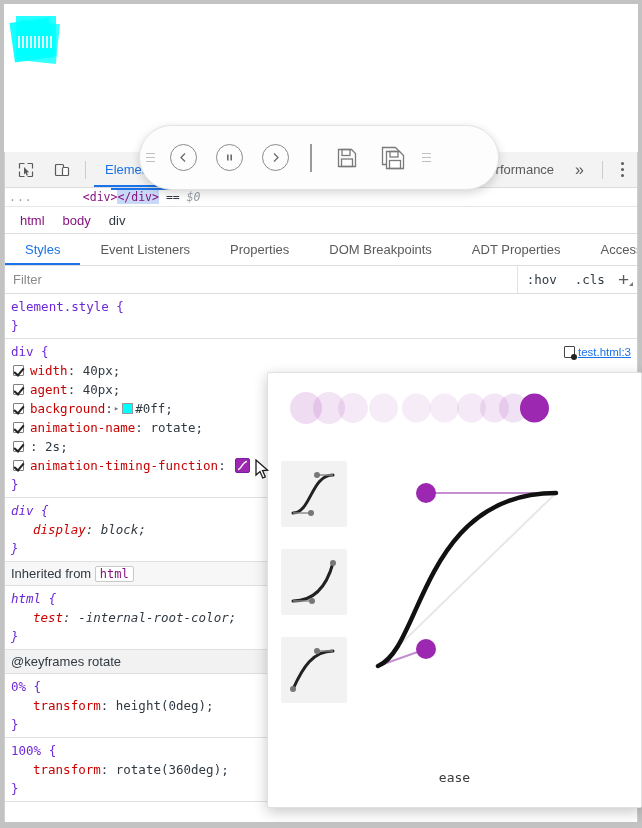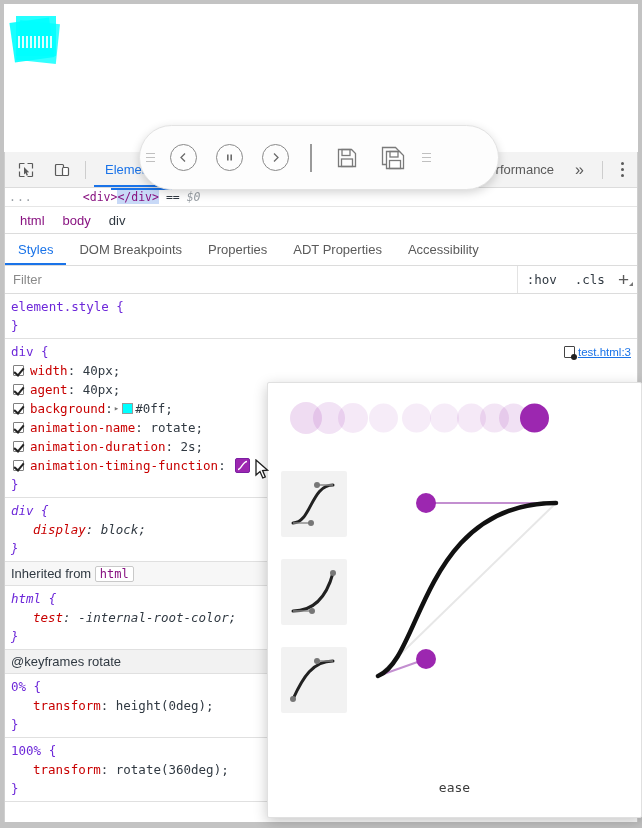--- a/index.html
+++ b/index.html
@@ -86,21 +86,21 @@
     background:#fff; padding-left:6px;
   }
   .crumb { padding:0 9px; font-size:13px; color:#881280; }
   .crumb.last { color:#303942; }
 
   
   #subtabs {
     height:32px; display:flex; align-items:flex-end;
     border-bottom:1px solid #dcdcdc; background:#fff; overflow:hidden;
   }
-  .stab { padding:0 13px; height:100%; display:flex; align-items:center; font-size:13px; color:#5a5a5a; white-space:nowrap; }
+  .stab { padding:0 20px; height:100%; display:flex; align-items:center; font-size:13px; color:#5a5a5a; white-space:nowrap; }
   .stab.sel { color:#1a73e8; box-shadow: inset 0 -2px 0 #1a73e8; }
 
   
   #filterbar {
     height:28px; display:flex; align-items:center;
     border-bottom:1px solid #dcdcdc; background:#fff;
   }
   #filter-input {
     flex:1; border:0; outline:0; height:100%; padding-left:8px;
     font-size:13px; color:#303942; background:transparent;
@@ -174,21 +174,21 @@
     display:flex; align-items:center; z-index:50;
   }
   .grip { width:20px; display:flex; flex-direction:column; gap:3px; align-items:center; opacity:.45; }
   .grip i { display:block; width:9px; height:1px; background:#777; }
   .ov-btn { width:46px; height:46px; display:flex; align-items:center; justify-content:center; color:#5a5a5a; }
   .circ { width:27px; height:27px; border:1.6px solid #8a8a8a; border-radius:50%; display:flex; align-items:center; justify-content:center; color:#6a6a6a; font-size:13px; }
   .ov-sep { width:2px; height:28px; background:#9a9a9a; margin:0 12px; }
 
   
   #bezier-popup {
-    position:absolute; left:267px; top:382px; width:375px; height:436px;
+    position:absolute; left:267px; top:372px; width:375px; height:436px;
     background:#ffffff; border:1px solid #e0e0e0; border-radius:2px;
     box-shadow:0 4px 14px rgba(0,0,0,.22); z-index:55; overflow:hidden;
   }
   #anim-preview { position:relative; height:70px; }
   .dot { position:absolute; border-radius:50%; top:50%; transform:translateY(-50%); }
   #presets { position:absolute; left:13px; top:88px; width:66px; }
   .preset { width:66px; height:66px; background:#f2f2f2; border-radius:2px; margin-bottom:22px; }
   #curve-area { position:absolute; left:96px; top:88px; width:270px; height:300px; }
   #bez-label {
     position:absolute; left:0; right:0; bottom:22px; text-align:center;
@@ -265,24 +265,27 @@
     <span class="crumb">html</span>
     <span class="crumb">body</span>
     <span class="crumb last">div</span>
   </div>
 
   <div id="subtabs">
     <div class="stab sel">
         <span>Styles</span>
       </div>
     <div class="stab">
-        <span>DOM Breakpoints</span>
+        <span>Event Listeners</span>
       </div>
     <div class="stab">
         <span>Properties</span>
+      </div>
+    <div class="stab">
+        <span>DOM Breakpoints</span>
       </div>
     <div class="stab">
         <span>ADT Properties</span>
       </div>
     <div class="stab">
         <span>Accessibility</span>
       </div>
   </div>
 
   <div id="filterbar">
@@ -334,21 +337,20 @@
       <div class="declline">
         <span class="cb"></span>
         <span class="prop">animation-name</span>
           <span class="val">:&nbsp;</span>
           <span class="val">rotate</span>
           <span class="val">;</span>
       </div>
 
       <div class="declline">
         <span class="cb"></span>
-        <span class="prop">animation-duration</span>
           <span class="val">:&nbsp;</span>
           <span class="val">2s</span>
           <span class="val">;</span>
       </div>
 
       <div class="declline">
         <span class="cb"></span>
         <span class="prop">animation-timing-function</span>
           <span class="val">:&nbsp;</span>
         <span class="bez-swatch">

